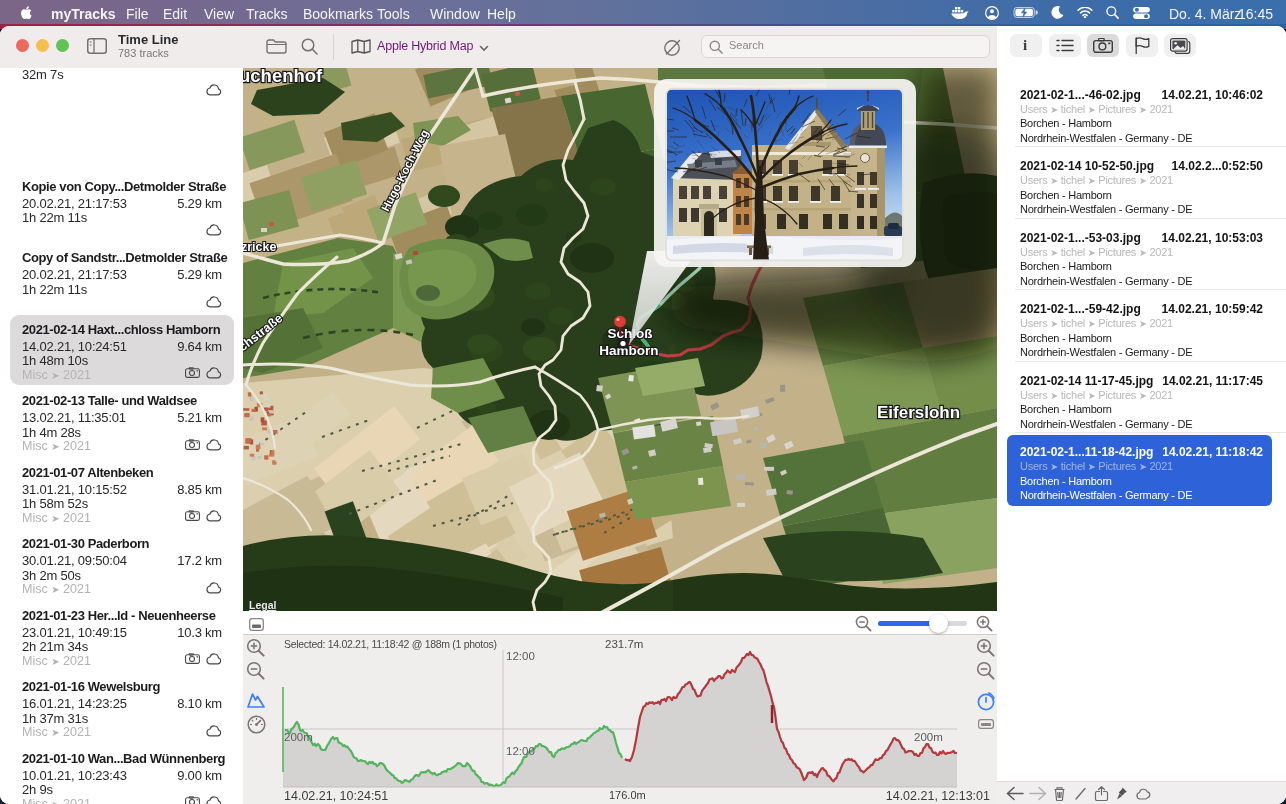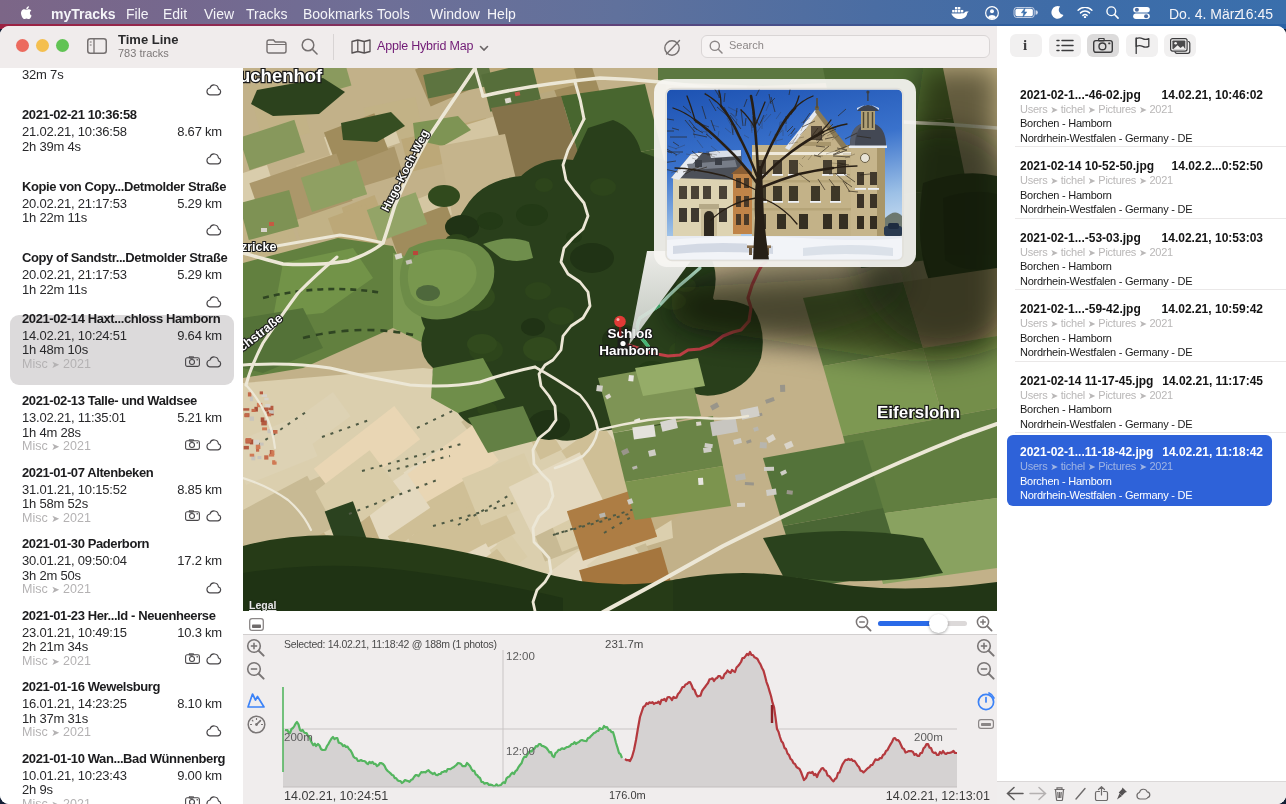--- a/index.html
+++ b/index.html
@@ -142,48 +142,39 @@
 <div class="abs" style="left:729px;top:13px;font-size:11px;color:#8c8787;">Search</div>
 </div>
 <div id="sidebar">
 <div style="position:absolute;left:10px;top:247px;width:224px;height:70px;background:#dcdadb;border-radius:9px;"></div>
 <div class="trow" style="top:-39.0px;">
 <div class="du">32m 7s</div>
 <div class="ic" style="top:55px;"><svg width="17" height="12" viewBox="0 0 17 12" style="vertical-align:top;margin-left:5px">
             <path d="M4.4,10.8 h8.3 a3 3 0 0 0 0.7,-5.9 a4.3 4.3 0 0 0 -8.4,-0.9 a3.5 3.5 0 0 0 -0.6,6.8 z" fill="none" stroke="#49474a" stroke-width="1.15" stroke-linejoin="round"></path>
           </svg></div>
 </div>
-<div class="trow" style="top:32.5px;">
-<div class="tt">2021-02-21 10:36:58</div>
-<div class="dt">21.02.21, 10:36:58</div>
-<div class="km">8.67 km</div>
-<div class="du">2h 39m 4s</div>
-<div class="ic" style=""><svg width="17" height="12" viewBox="0 0 17 12" style="vertical-align:top;margin-left:5px">
-            <path d="M4.4,10.8 h8.3 a3 3 0 0 0 0.7,-5.9 a4.3 4.3 0 0 0 -8.4,-0.9 a3.5 3.5 0 0 0 -0.6,6.8 z" fill="none" stroke="#49474a" stroke-width="1.15" stroke-linejoin="round"></path>
-          </svg></div>
-</div>
 <div class="trow" style="top:104.0px;">
 <div class="tt">Kopie von Copy...Detmolder Straße</div>
 <div class="dt">20.02.21, 21:17:53</div>
 <div class="km">5.29 km</div>
 <div class="du">1h 22m 11s</div>
 <div class="ic" style=""><svg width="17" height="12" viewBox="0 0 17 12" style="vertical-align:top;margin-left:5px">
             <path d="M4.4,10.8 h8.3 a3 3 0 0 0 0.7,-5.9 a4.3 4.3 0 0 0 -8.4,-0.9 a3.5 3.5 0 0 0 -0.6,6.8 z" fill="none" stroke="#49474a" stroke-width="1.15" stroke-linejoin="round"></path>
           </svg></div>
 </div>
 <div class="trow" style="top:175.5px;">
 <div class="tt">Copy of Sandstr...Detmolder Straße</div>
 <div class="dt">20.02.21, 21:17:53</div>
 <div class="km">5.29 km</div>
 <div class="du">1h 22m 11s</div>
 <div class="ic" style=""><svg width="17" height="12" viewBox="0 0 17 12" style="vertical-align:top;margin-left:5px">
             <path d="M4.4,10.8 h8.3 a3 3 0 0 0 0.7,-5.9 a4.3 4.3 0 0 0 -8.4,-0.9 a3.5 3.5 0 0 0 -0.6,6.8 z" fill="none" stroke="#49474a" stroke-width="1.15" stroke-linejoin="round"></path>
           </svg></div>
 </div>
-<div class="trow" style="top:236px;">
+<div class="trow" style="top:247.0px;">
 <div class="tt">2021-02-14 Haxt...chloss Hamborn</div>
 <div class="dt">14.02.21, 10:24:51</div>
 <div class="km">9.64 km</div>
 <div class="du">1h 48m 10s</div>
 <div class="tg">Misc <span style="font-size:10px;">➤</span> 2021</div>
 <div class="ic"><svg width="15" height="11" viewBox="0 0 15 11" style="vertical-align:top">
             <rect x="0.6" y="1.8" width="13.8" height="8.6" rx="1.6" fill="none" stroke="#49474a" stroke-width="1.1"></rect>
             <rect x="4.2" y="0.2" width="4.2" height="2" rx="0.8" fill="none" stroke="#49474a" stroke-width="1"></rect>
             <circle cx="7" cy="6" r="2.5" fill="none" stroke="#49474a" stroke-width="1.1"></circle>
             <rect x="11.5" y="3.2" width="1.6" height="1.2" fill="#49474a"></rect>

